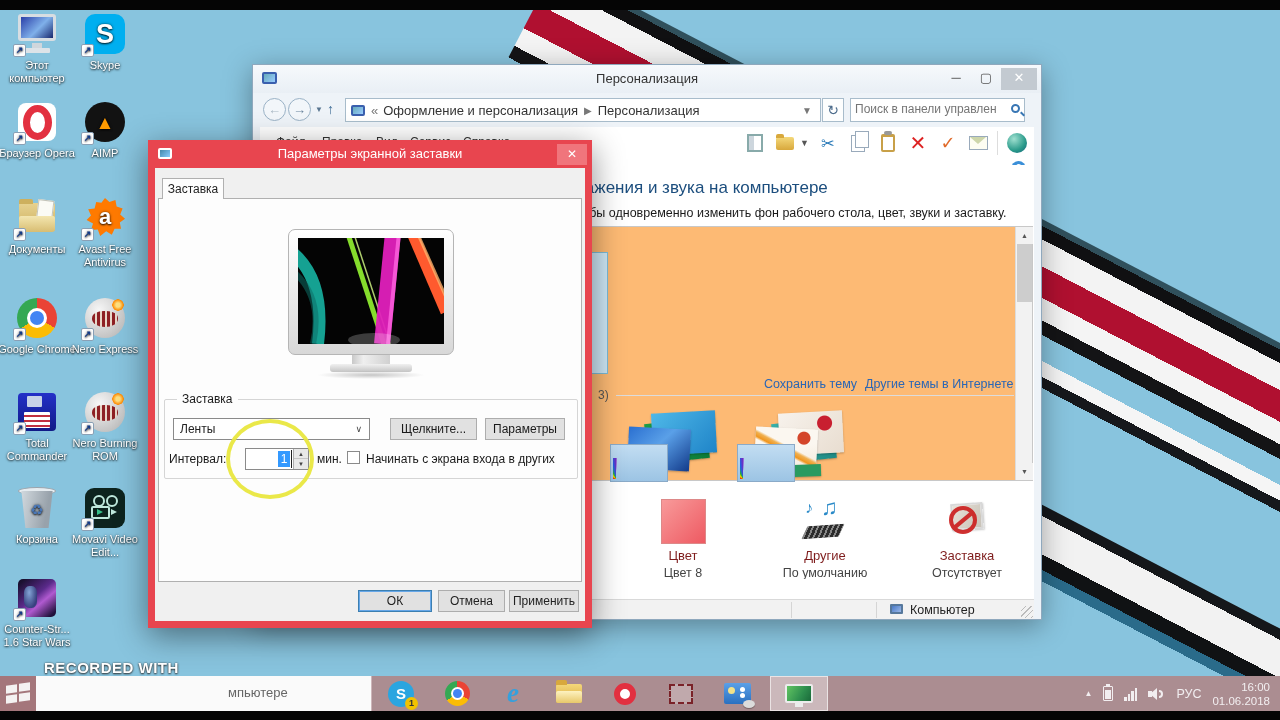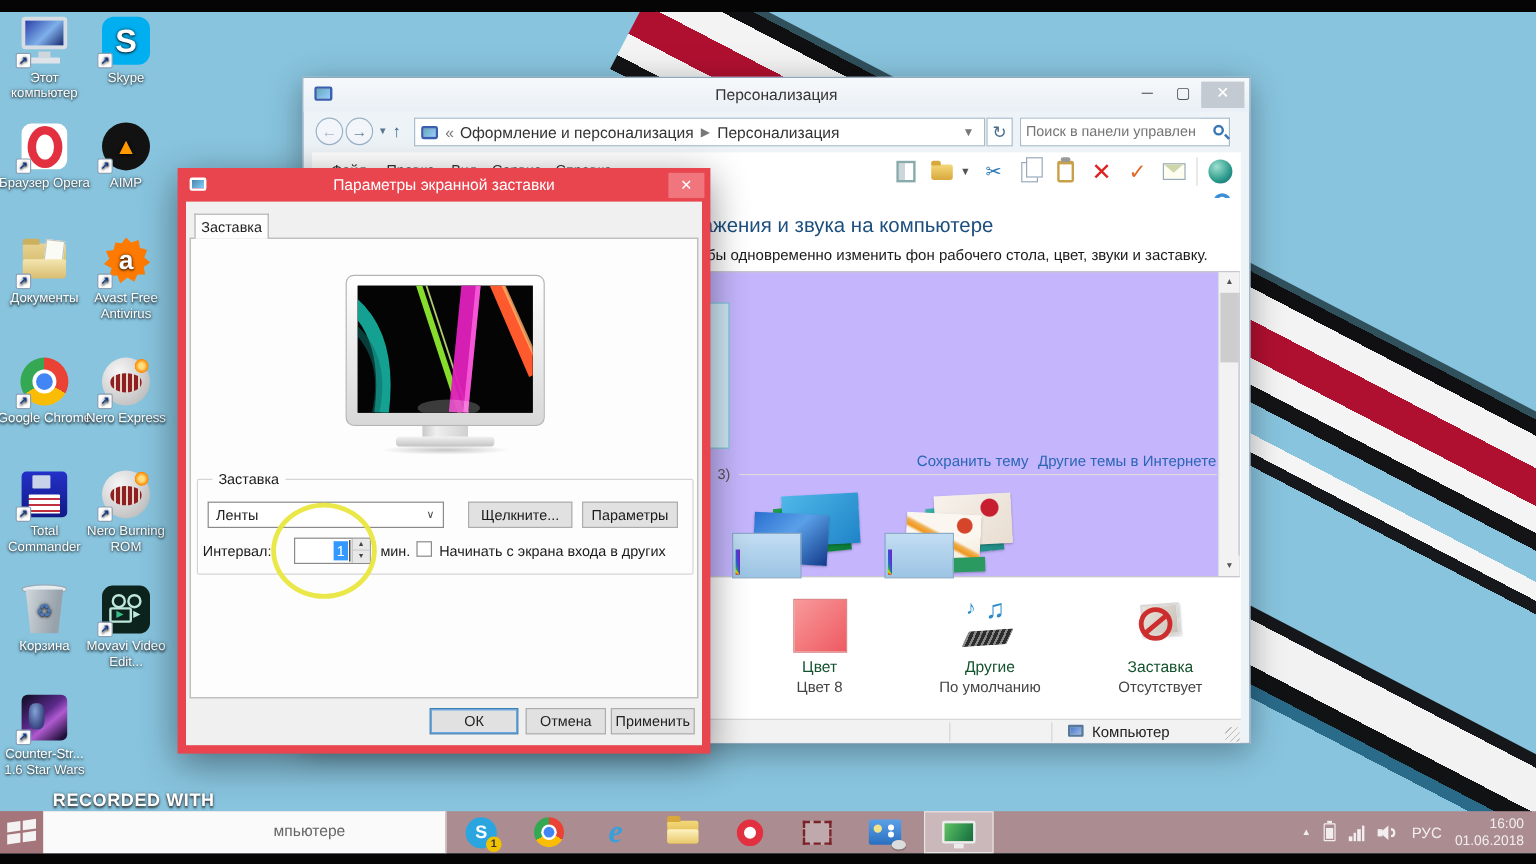--- a/index.html
+++ b/index.html
@@ -93,34 +93,34 @@
   .t-del{color:#d22;font-weight:bold;font-size:20px}
   .t-chk{color:#e06a2a;font-weight:bold;font-size:18px}
   .t-mail{width:19px;height:14px;border:1.5px solid #9ab;background:#fdfdf2;position:relative}
   .t-mail::before{content:"";position:absolute;left:0;top:0;border-left:8px solid transparent;border-right:8px solid transparent;border-top:7px solid #cdd6aa}
   .t-sep{width:1px;height:24px;background:#ddd}
   .t-globe{width:20px;height:20px;border-radius:50%;background:radial-gradient(circle at 35% 30%,#9fe0d0,#2a9a8a 60%,#13607a)}
   .helpdot{position:absolute;right:8px;top:34px;width:15px;height:15px;border-radius:50%;background:#3a8fd8;color:#fff;font:bold 10px/15px "Liberation Sans",sans-serif;text-align:center}
   .content{position:absolute;left:0;top:38px;width:100%;height:414px;background:#fff;overflow:hidden}
   .pheading{position:absolute;left:186px;top:13px;font-size:17px;color:#1c4e7e;white-space:nowrap}
   .pdesc{position:absolute;left:216px;top:41px;font-size:12.5px;color:#1a1a1a;white-space:nowrap}
-  .listbox{position:absolute;left:93px;top:61px;width:680px;height:255px;border:1px solid #c8c8c8;background:#c4b5fd}
+  .listbox{position:absolute;left:93px;top:61px;width:680px;height:255px;border:1px solid #c8c8c8;background:#fdba74}
   .sel-theme{position:absolute;left:188px;top:25px;width:66px;height:122px;background:#cfe9f7;border:1px solid #7cbcd8}
   .tlink{position:absolute;font-size:12.5px;color:#2a66b5;white-space:nowrap;cursor:pointer}
   .sectlbl{position:absolute;left:244px;top:161px;font-size:12px;color:#555}
   .sectline{position:absolute;left:262px;top:168px;width:398px;height:1px;background:#dcdcdc}
   .theme{position:absolute;width:120px;height:70px}
   .th-l1,.th-l2,.th-l3{position:absolute;box-shadow:0 1px 2px rgba(0,0,0,.25)}
   .thumb{position:absolute;left:0;top:31px;width:58px;height:38px;background:linear-gradient(#c2ddf2,#9cc4e4);border:1px solid #8aaac8}
   .fan{position:absolute;left:2px;bottom:2px;width:28px;height:21px;border-radius:0 85% 0 0;background:conic-gradient(from 270deg at 12% 100%,#d01830,#f07800 25deg,#f0e000 45deg,#30b030 62deg,#2060e0 78deg,#8020c0 90deg,rgba(128,32,192,0) 91deg)}
   .lbscroll{position:absolute;right:0;top:0;width:17px;height:100%;background:#f2f2f2;border-left:1px solid #dcdcdc}
   .sbtn{position:absolute;left:0;width:17px;height:17px;color:#555;font-size:7px;text-align:center;line-height:17px;background:#f2f2f2}
   .sthumb{position:absolute;left:1px;top:17px;width:15px;height:58px;background:#cdcdcd}
   .pitem{position:absolute;width:130px;text-align:center}
-  .pi-title{font-size:13px;color:#14532d;margin-top:4px}
+  .pi-title{font-size:13px;color:#7f1d1d;margin-top:4px}
   .pi-sub{font-size:12.5px;color:#444;margin-top:3px}
   .swatch{width:45px;height:45px;margin:0 auto;background:linear-gradient(135deg,#f89a9a,#ee5a62);border:1px solid #d88}
   .sounds-ic{position:relative;width:56px;height:45px;margin:0 auto}
   .kbd{position:absolute;left:8px;top:26px;width:36px;height:13px;background:#2c2c2c;transform:skewX(-28deg) rotate(-4deg);border-radius:1px;background-image:repeating-linear-gradient(90deg,#888 0 2px,#2c2c2c 2px 5px)}
   .note1{position:absolute;left:8px;top:0;color:#2a8ac8;font-size:16px}
   .note2{position:absolute;left:24px;top:-4px;color:#2a8ac8;font-size:22px}
   .ss-ic{position:relative;width:56px;height:45px;margin:0 auto}
   .ss-photo{position:absolute;left:12px;top:4px;width:32px;height:27px;background:linear-gradient(120deg,#e8e2d8,#c8c2b8);border:2px solid #d8d8d8;transform:rotate(-4deg);box-shadow:1px 1px 2px rgba(0,0,0,.2)}
   .ss-no{position:absolute;left:10px;top:7px;width:28px;height:28px;border:4px solid #cc2020;border-radius:50%;opacity:.92}
   .ss-no::before{content:"";position:absolute;left:-1px;top:8px;width:23px;height:4px;background:#cc2020;transform:rotate(-40deg)}

